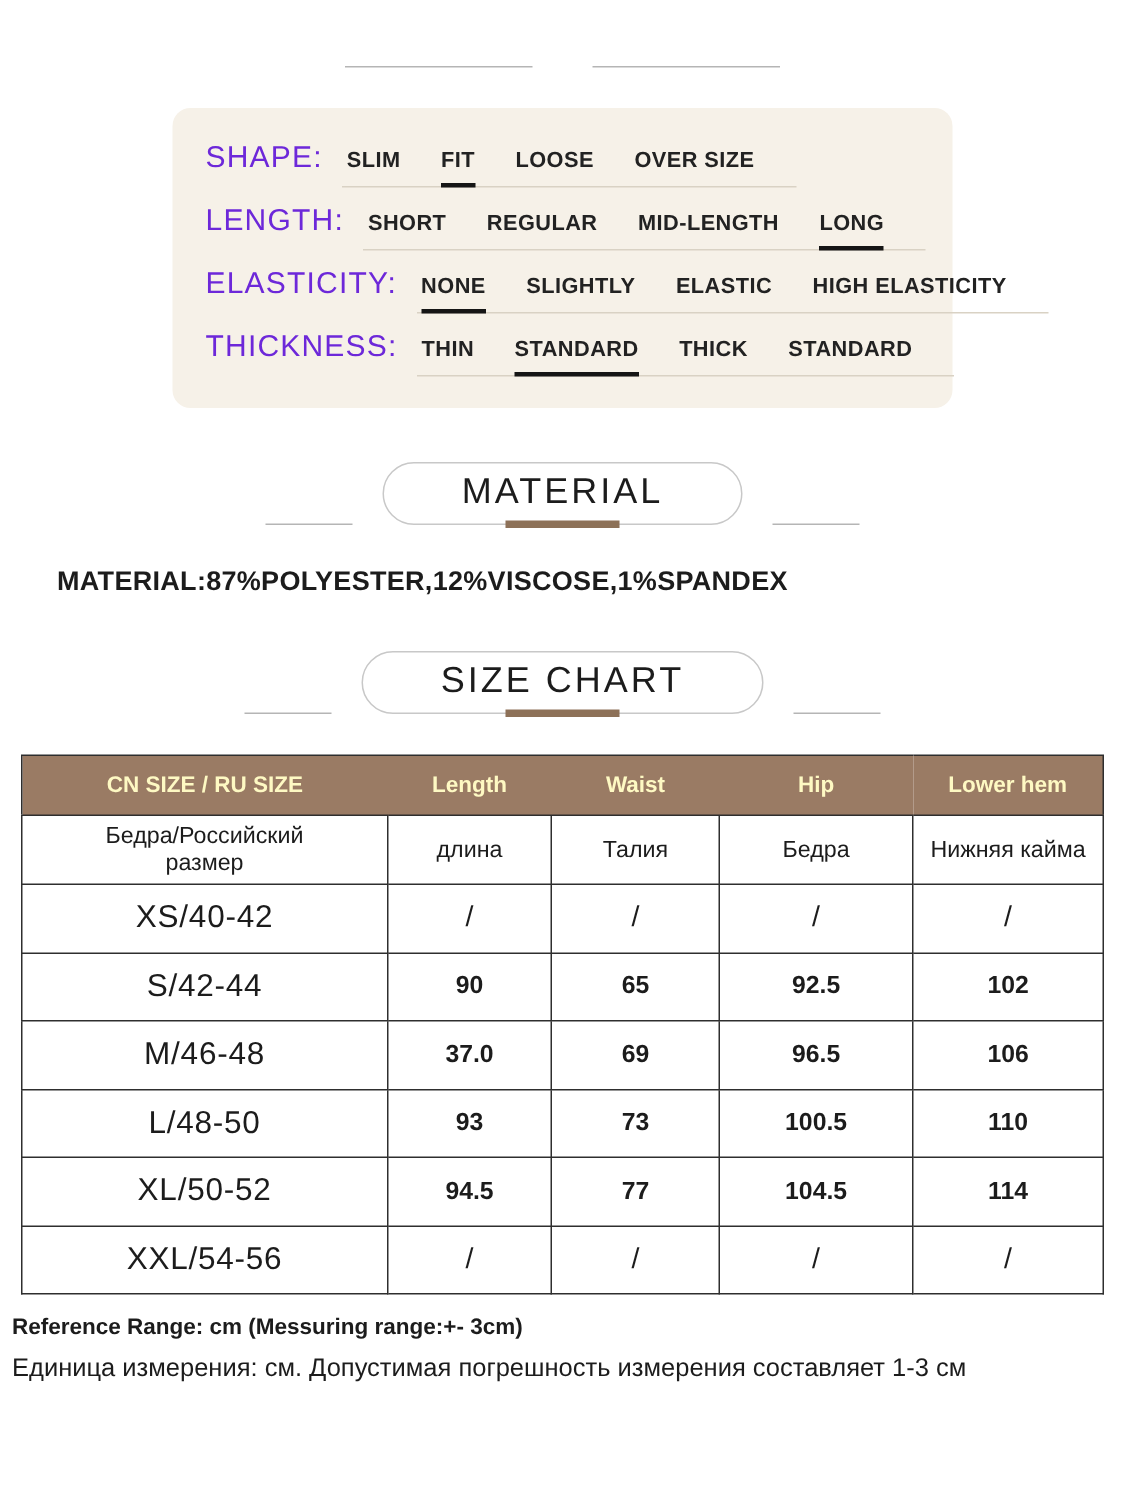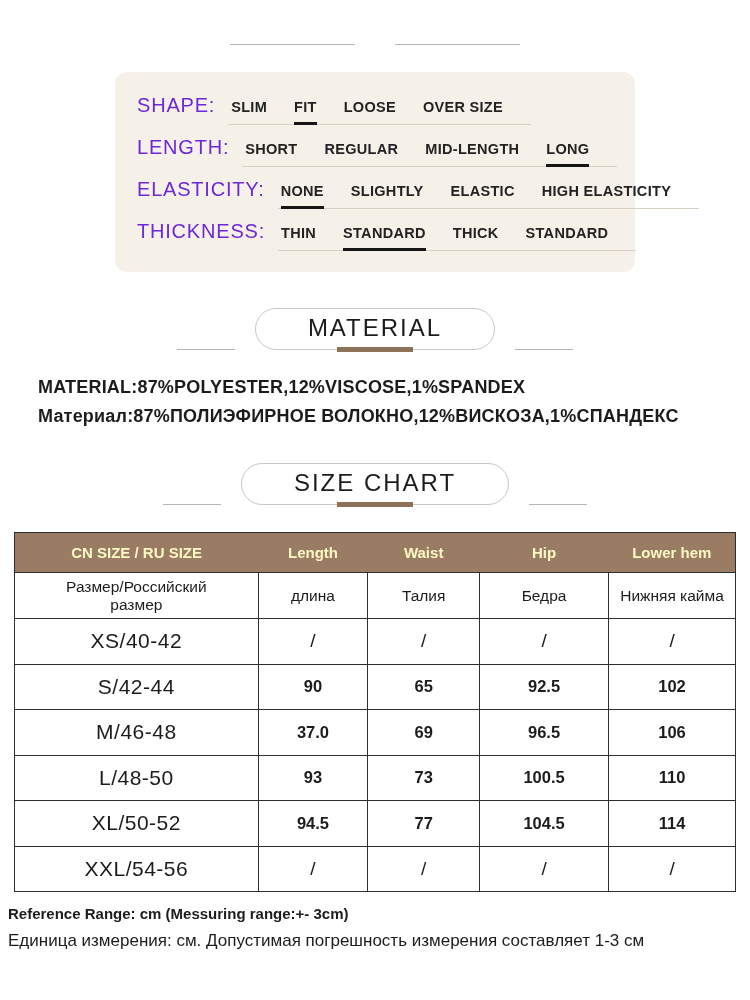--- a/index.html
+++ b/index.html
@@ -222,21 +222,20 @@
 </div>
 
 <div class="section-header header-2">
   <div class="hr-line"></div>
   <div class="pill">MATERIAL</div>
   <div class="hr-line"></div>
 </div>
 
 <div class="material-text">
   <div class="material-line">MATERIAL:87%POLYESTER,12%VISCOSE,1%SPANDEX</div>
-  <div class="material-line">Материал:87%ПОЛИЭФИРНОЕ ВОЛОКНО,12%ВИСКОЗА,1%СПАНДЕКС</div>
 </div>
 
 <div class="section-header header-2" style="margin-top:32px;">
   <div class="hr-line"></div>
   <div class="pill">SIZE CHART</div>
   <div class="hr-line"></div>
 </div>
 
 <table class="size-table">
   <colgroup>
@@ -248,21 +247,21 @@
   </colgroup>
   <thead>
     <tr class="row-en">
       <th>CN SIZE / RU SIZE</th>
       <th>Length</th>
       <th>Waist</th>
       <th>Hip</th>
       <th>Lower hem</th>
     </tr>
     <tr class="row-ru">
-      <td><span class="ru-wrap">Размер/Российский размер</span></td>
+      <td><span class="ru-wrap">Бедра/Российский размер</span></td>
       <td>длина</td>
       <td>Талия</td>
       <td>Бедра</td>
       <td>Нижняя кайма</td>
     </tr>
   </thead>
   <tbody>
     <tr>
       <td class="size-cell">XS/40-42</td>
       <td class="num-cell slash">/</td>

